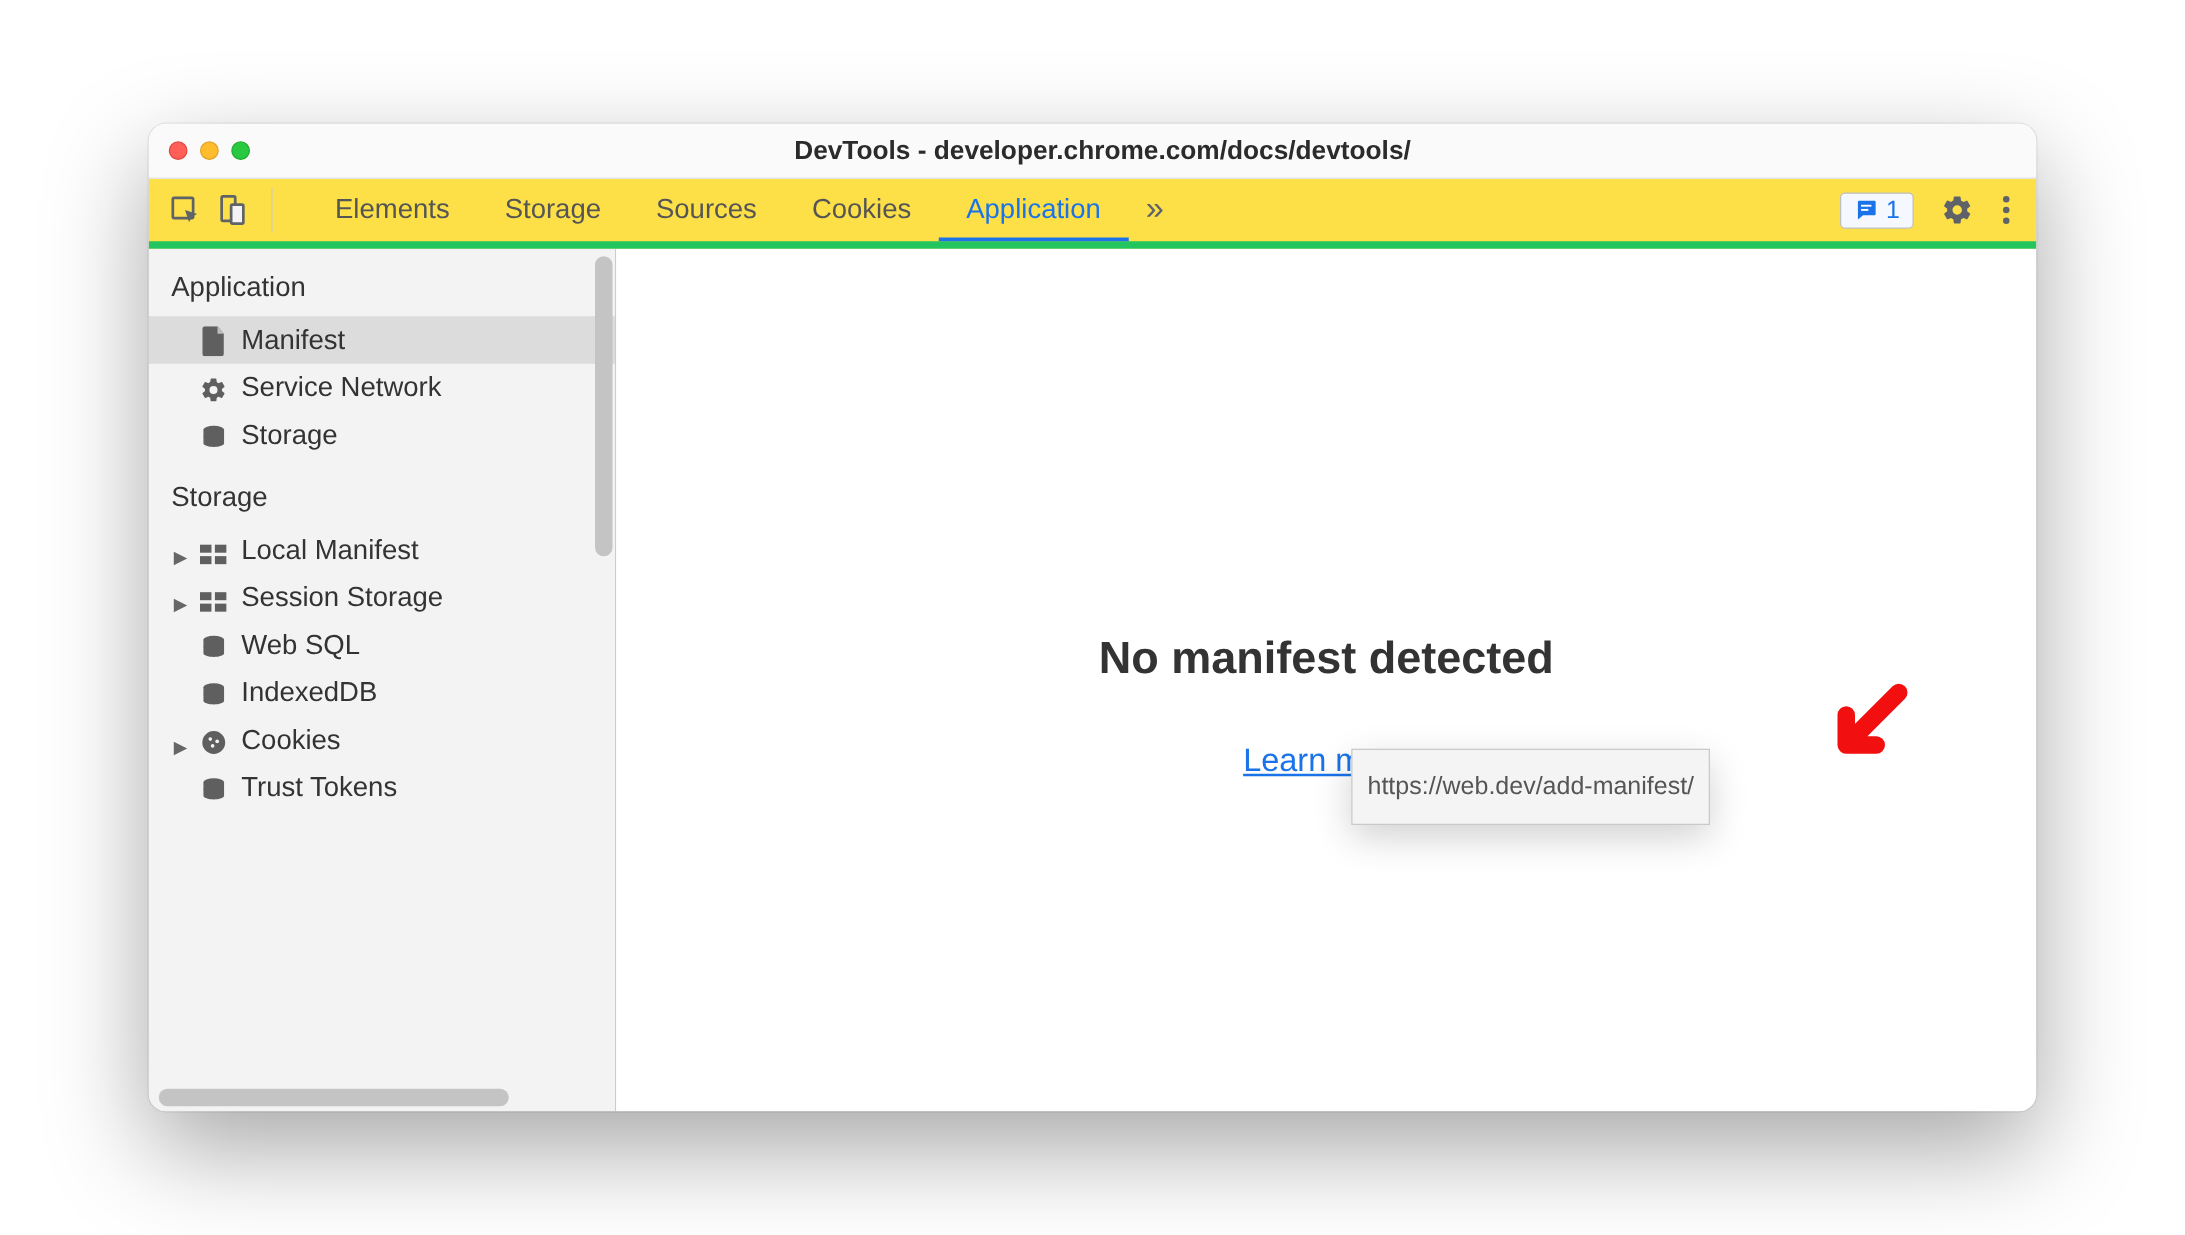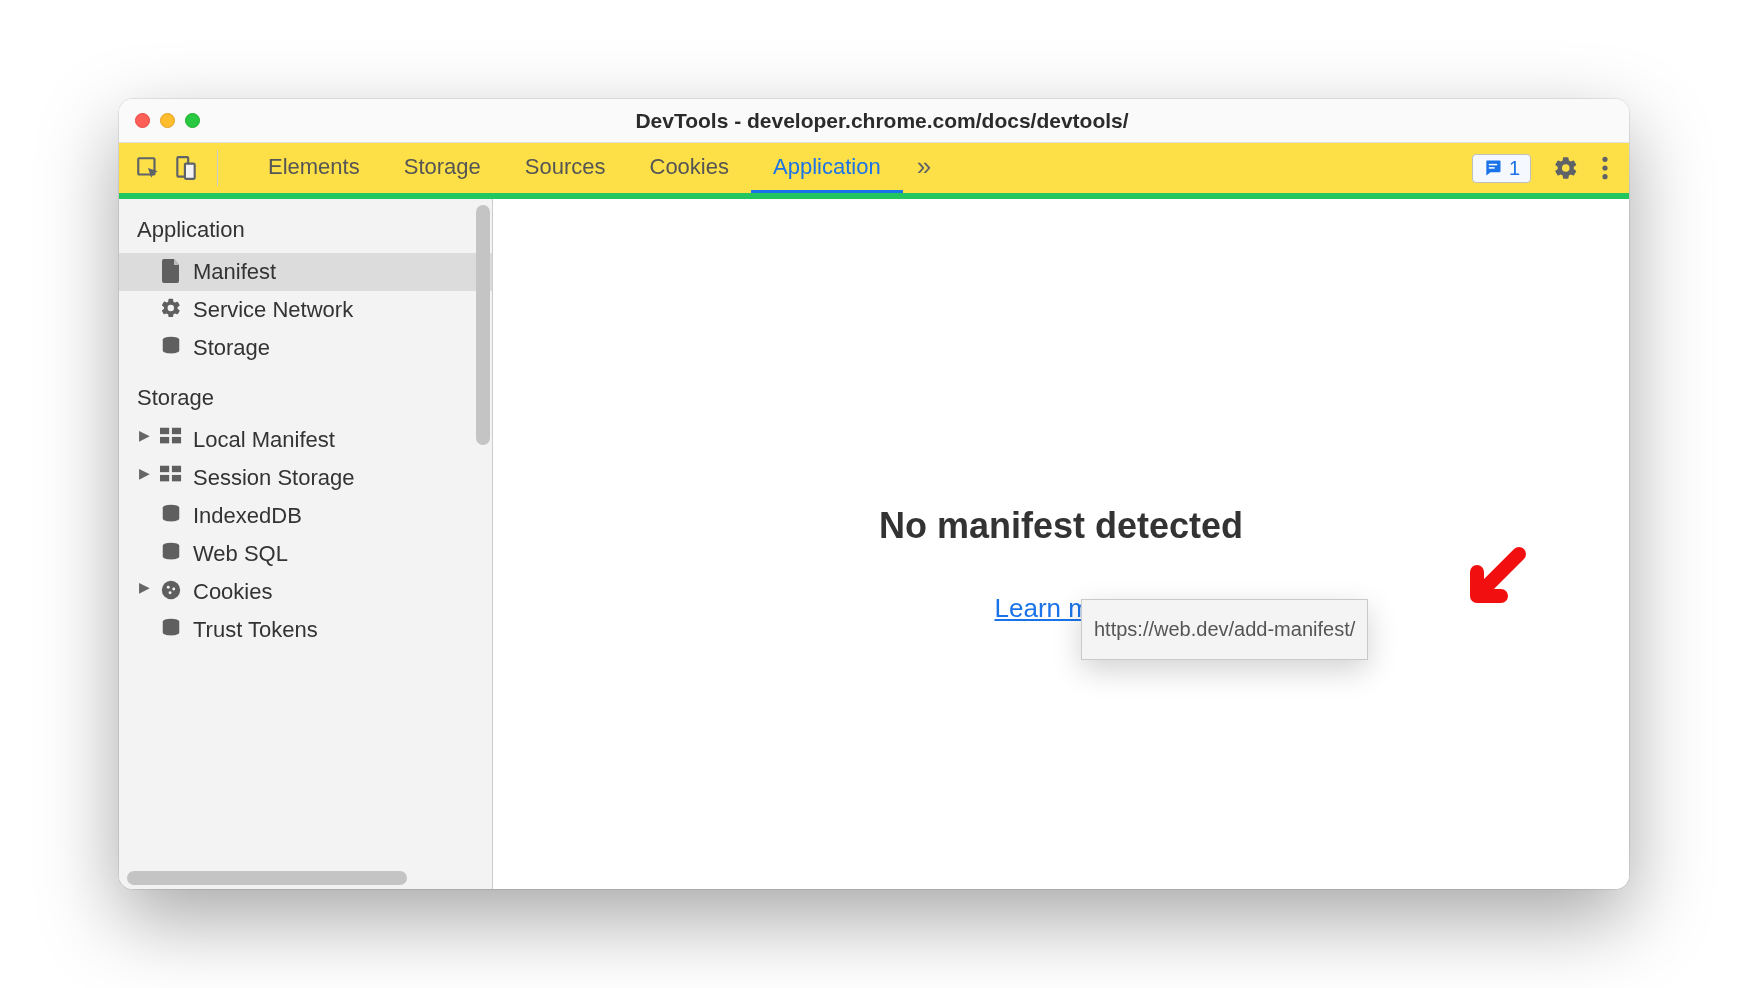--- a/index.html
+++ b/index.html
@@ -136,21 +136,21 @@
   background: #c4c4c4;
   border-radius: 7px;
 }
 .section-title {
   font-size: 22px;
   color: #333;
   padding: 18px 18px 10px 18px;
 }
 .tree-item {
   display: flex;
-  align-items: flex-start;
+  align-items: flex-end;
   gap: 10px;
   padding: 6px 10px 6px 40px;
   font-size: 22px;
   color: #333;
   cursor: pointer;
 }
 .tree-item.selected { background: #dcdcdc; }
 .tree-item .arrow {
   width: 12px;
   color: #666;
@@ -323,31 +323,31 @@
         <span>Session Storage</span>
       </div>
       <div class="tree-item">
         <span class="ico">
           <svg width="22" height="22" viewBox="0 0 24 24" fill="#5f5f5f">
               <ellipse cx="12" cy="5" rx="9" ry="3.2"></ellipse>
               <path d="M3 5v6c0 1.77 4 3.2 9 3.2s9-1.43 9-3.2V5"></path>
               <path d="M3 11v6c0 1.77 4 3.2 9 3.2s9-1.43 9-3.2v-6"></path>
             </svg>
         </span>
-        <span>IndexedDB</span>
+        <span>Web SQL</span>
       </div>
       <div class="tree-item">
         <span class="ico">
           <svg width="22" height="22" viewBox="0 0 24 24" fill="#5f5f5f">
               <ellipse cx="12" cy="5" rx="9" ry="3.2"></ellipse>
               <path d="M3 5v6c0 1.77 4 3.2 9 3.2s9-1.43 9-3.2V5"></path>
               <path d="M3 11v6c0 1.77 4 3.2 9 3.2s9-1.43 9-3.2v-6"></path>
             </svg>
         </span>
-        <span>Web SQL</span>
+        <span>IndexedDB</span>
       </div>
       <div class="tree-item">
         <span class="arrow">▶</span>
         <span class="ico">
           <svg width="22" height="22" viewBox="0 0 24 24" fill="#5f5f5f">
               <circle cx="12" cy="12" r="10"></circle>
               <circle cx="9" cy="9" r="1.6" fill="#f3f3f3"></circle>
               <circle cx="15" cy="11" r="1.6" fill="#f3f3f3"></circle>
               <circle cx="11" cy="15" r="1.6" fill="#f3f3f3"></circle>
             </svg>

